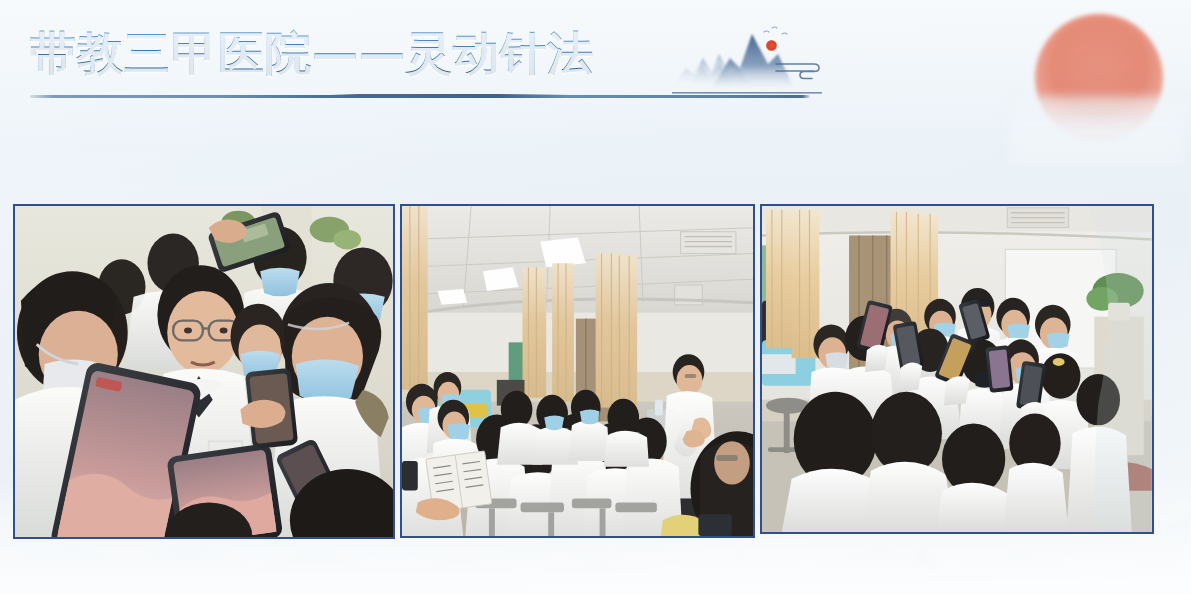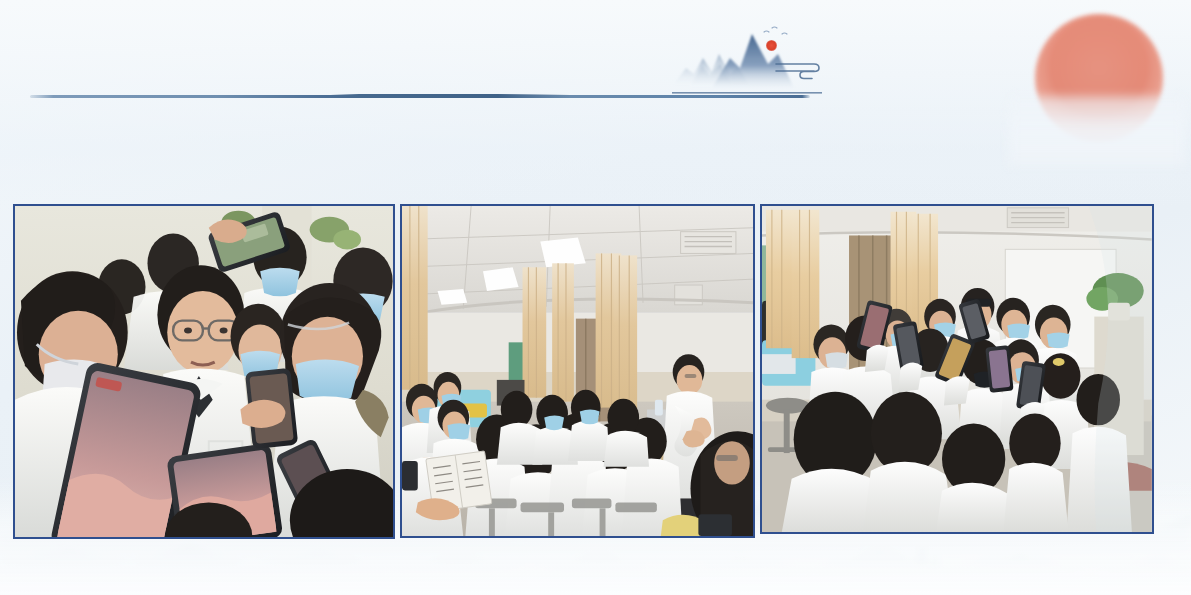--- a/index.html
+++ b/index.html
@@ -153,20 +153,21 @@
       <path d="M916,118 l6,-20 l6,20 z M1222,0" fill="#9fb3c6" opacity="0.30"></path>
       <path d="M930,122 l5,-16 l5,16 z" fill="#a6b9cb" opacity="0.22"></path>
     </g>
   </svg>
   <div class="bg-mist-fade"></div>
 
   <div class="sun-disc"></div>
   <div class="sun-mask"></div>
 
   <div class="title-block">
+    <div class="title-text">带教三甲医院——灵动针法</div>
     <div class="title-underline"></div>
     <div class="title-underline-accent"></div>
   </div>
 
   <svg class="ink-mountain" viewBox="0 0 150 80">
     <defs>
       <linearGradient id="peakG" x1="0" y1="0" x2="0" y2="1">
         <stop offset="0%" stop-color="#3d5f8a" stop-opacity="0.95"></stop>
         <stop offset="58%" stop-color="#5e7ea6" stop-opacity="0.72"></stop>
         <stop offset="100%" stop-color="#cbd9e6" stop-opacity="0.05"></stop>

